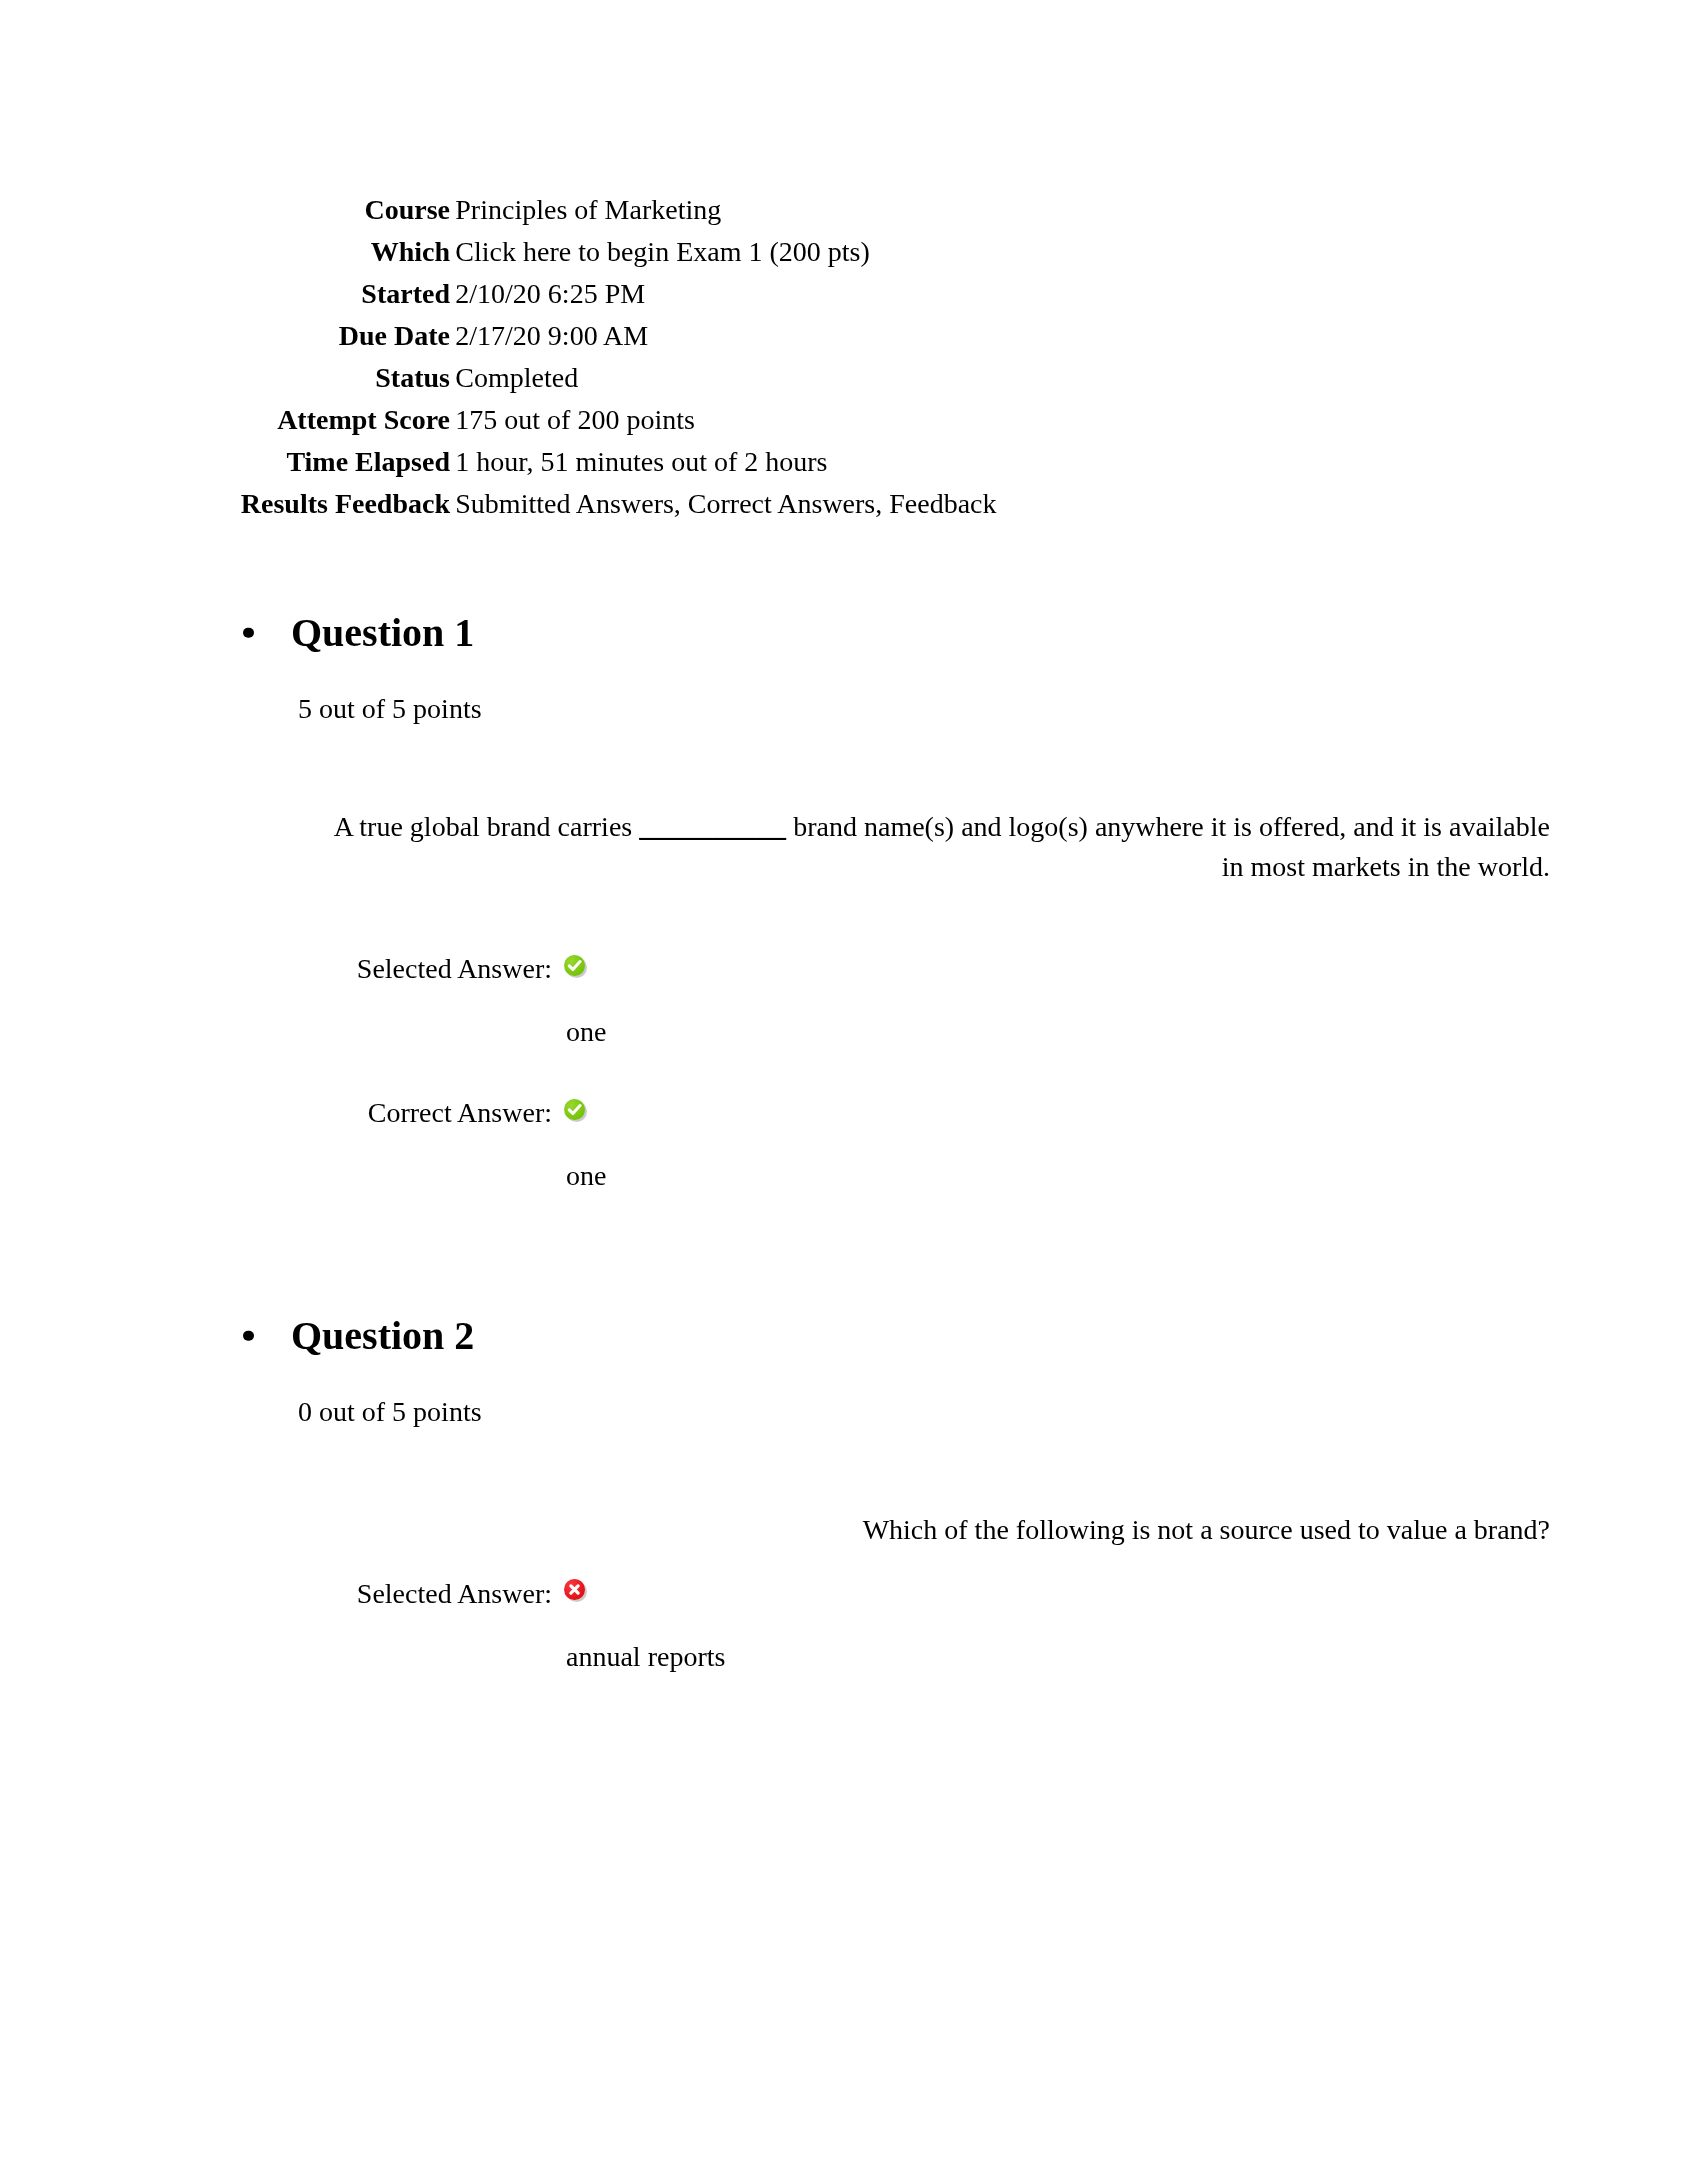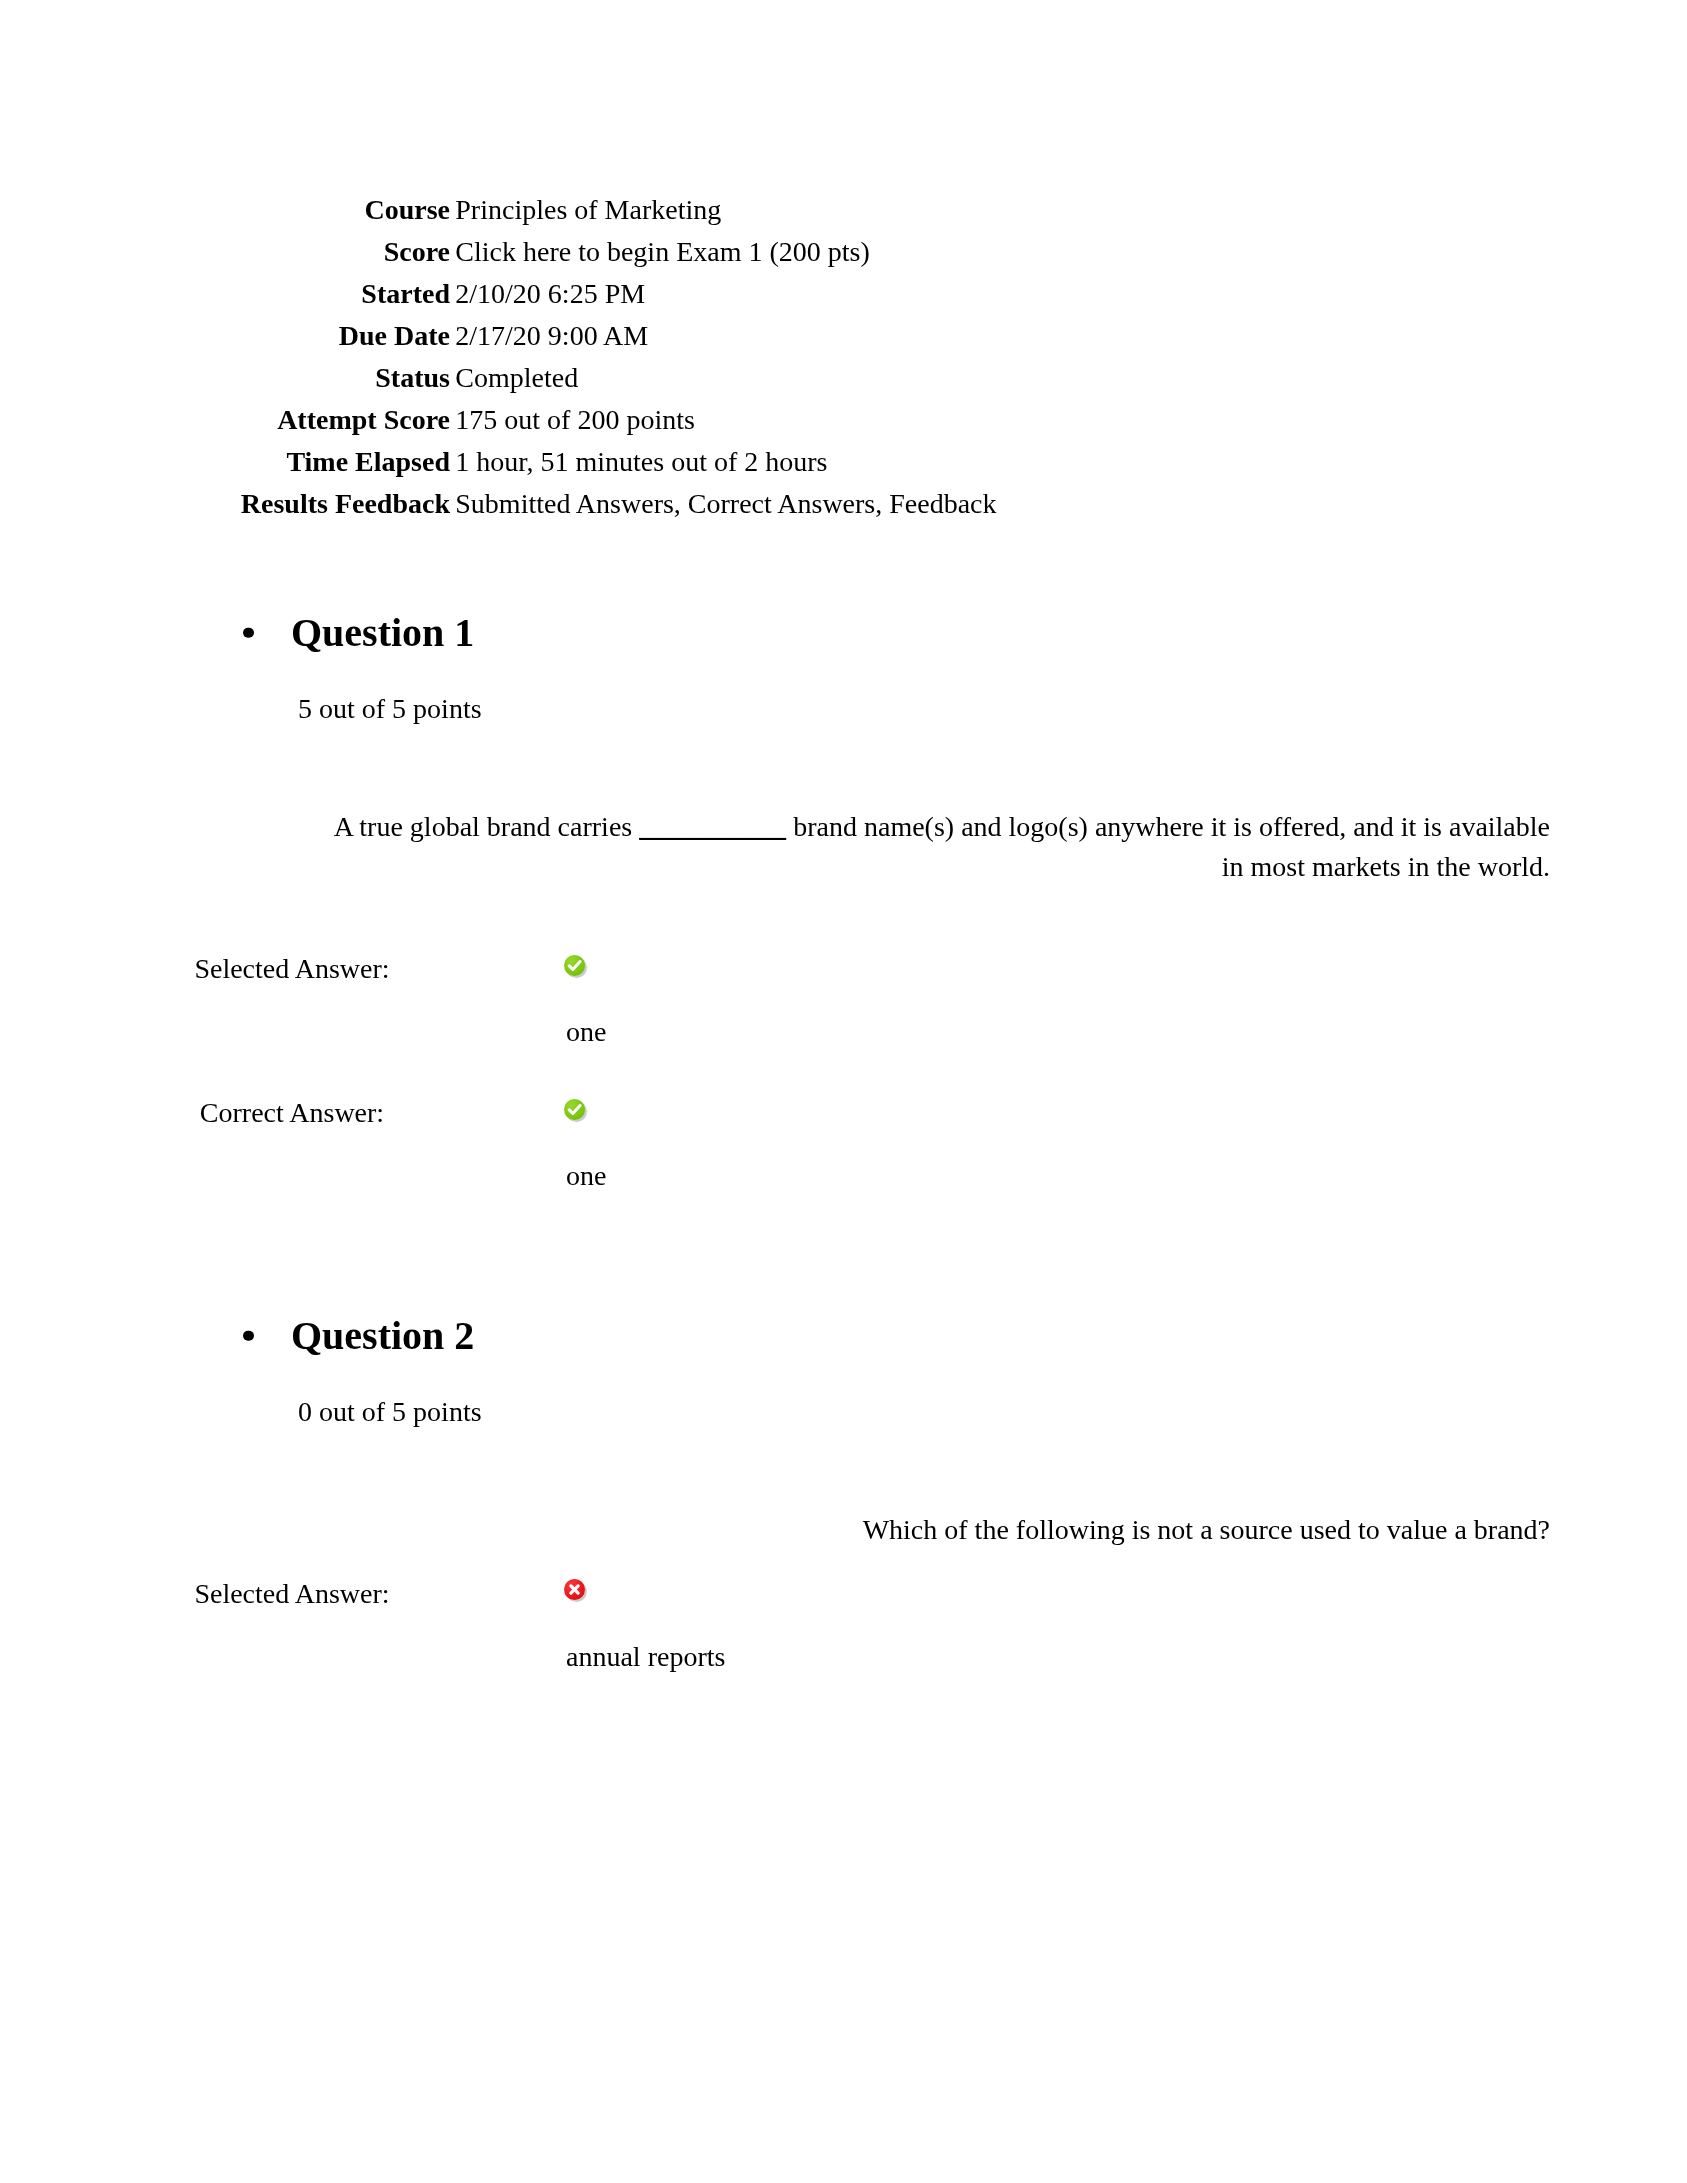--- a/index.html
+++ b/index.html
@@ -89,24 +89,24 @@
     letter-spacing: 0.7px;
   }
 
   
   .answer-row {
     position: relative;
     height: 41px;
   }
   .answer-label {
     position: absolute;
-    left: 16px;
+    left: 0;
     top: 0;
     width: 552px;
-    text-align: center;
+    text-align: right;
     font-size: 28px;
     line-height: 41px;
     white-space: nowrap;
   }
   .answer-icon-cell {
     position: absolute;
     left: 564px;
     top: 6.6px;
   }
   .answer-value {
@@ -154,21 +154,21 @@
 
 <div class="page">
 
   <table class="info-table">
     <tbody>
       <tr>
         <td class="info-label">Course</td>
         <td class="info-value">Principles of Marketing</td>
       </tr>
       <tr>
-        <td class="info-label">Score</td>
+        <td class="info-label">Which</td>
         <td class="info-value">Click here to begin Exam 1 (200 pts)</td>
       </tr>
       <tr>
         <td class="info-label">Started</td>
         <td class="info-value">2/10/20 6:25 PM</td>
       </tr>
       <tr>
         <td class="info-label">Due Date</td>
         <td class="info-value">2/17/20 9:00 AM</td>
       </tr>

